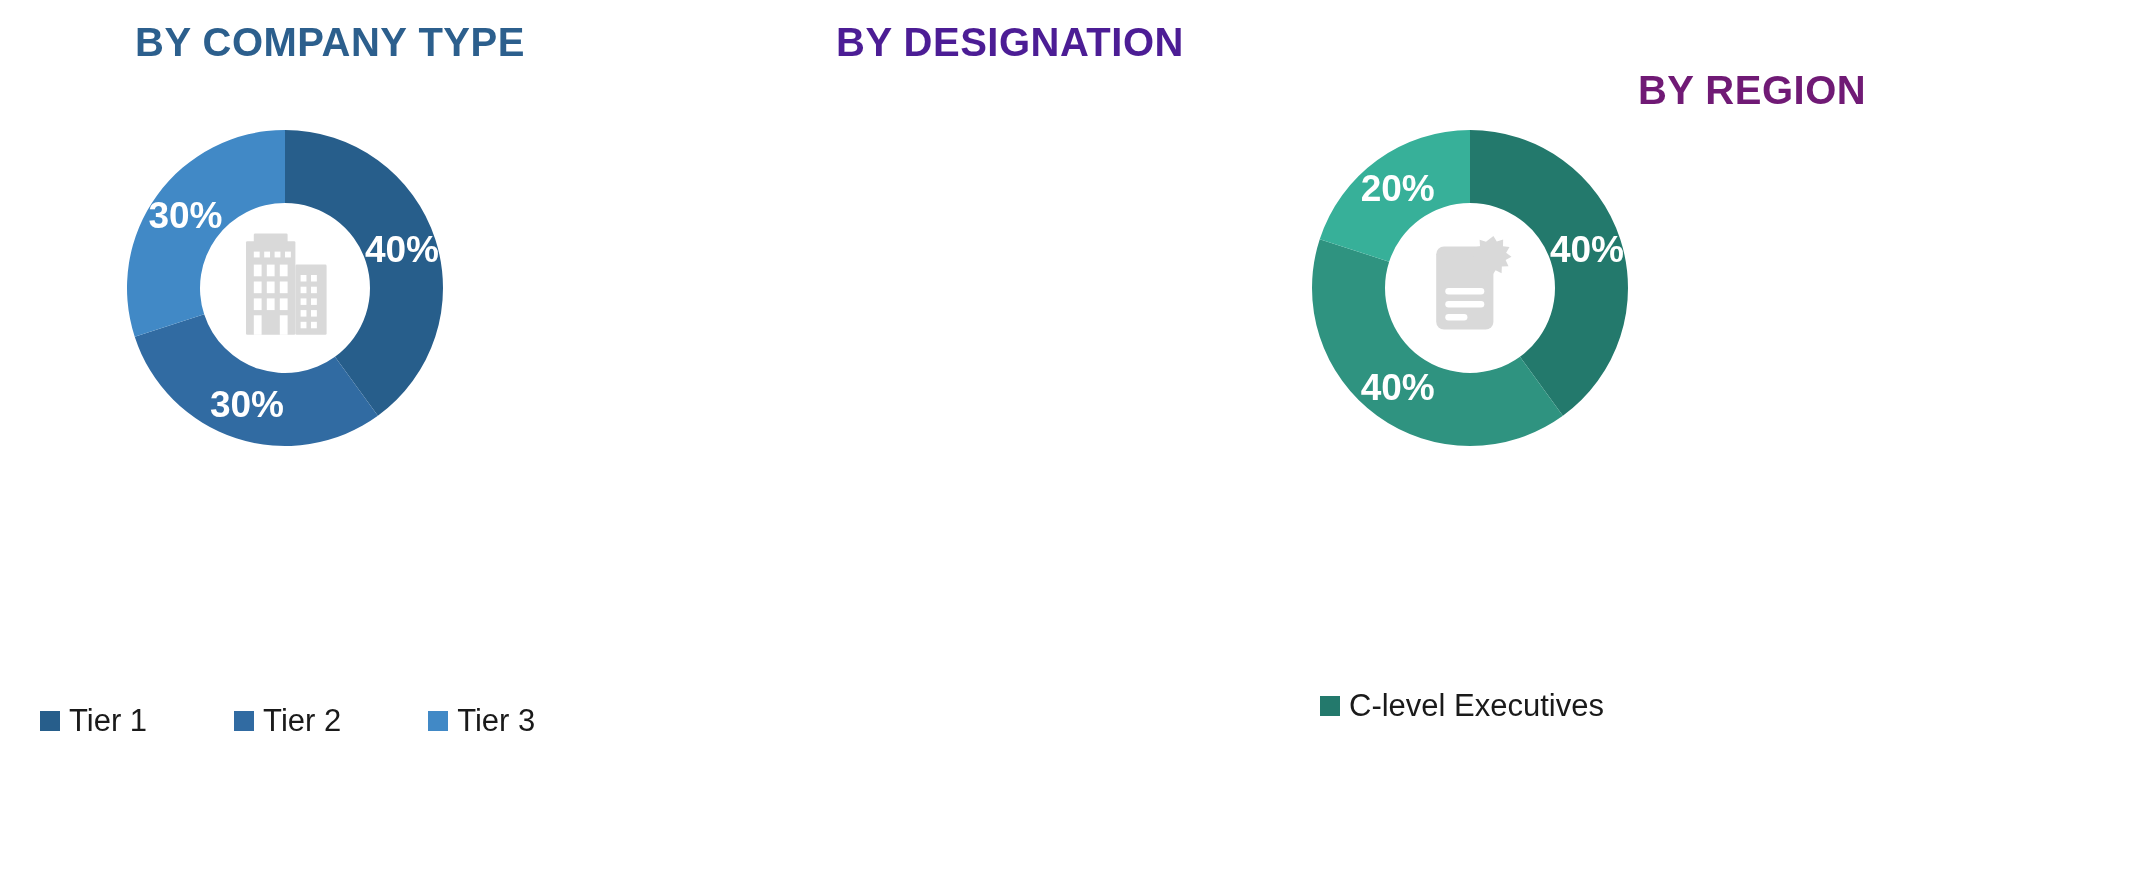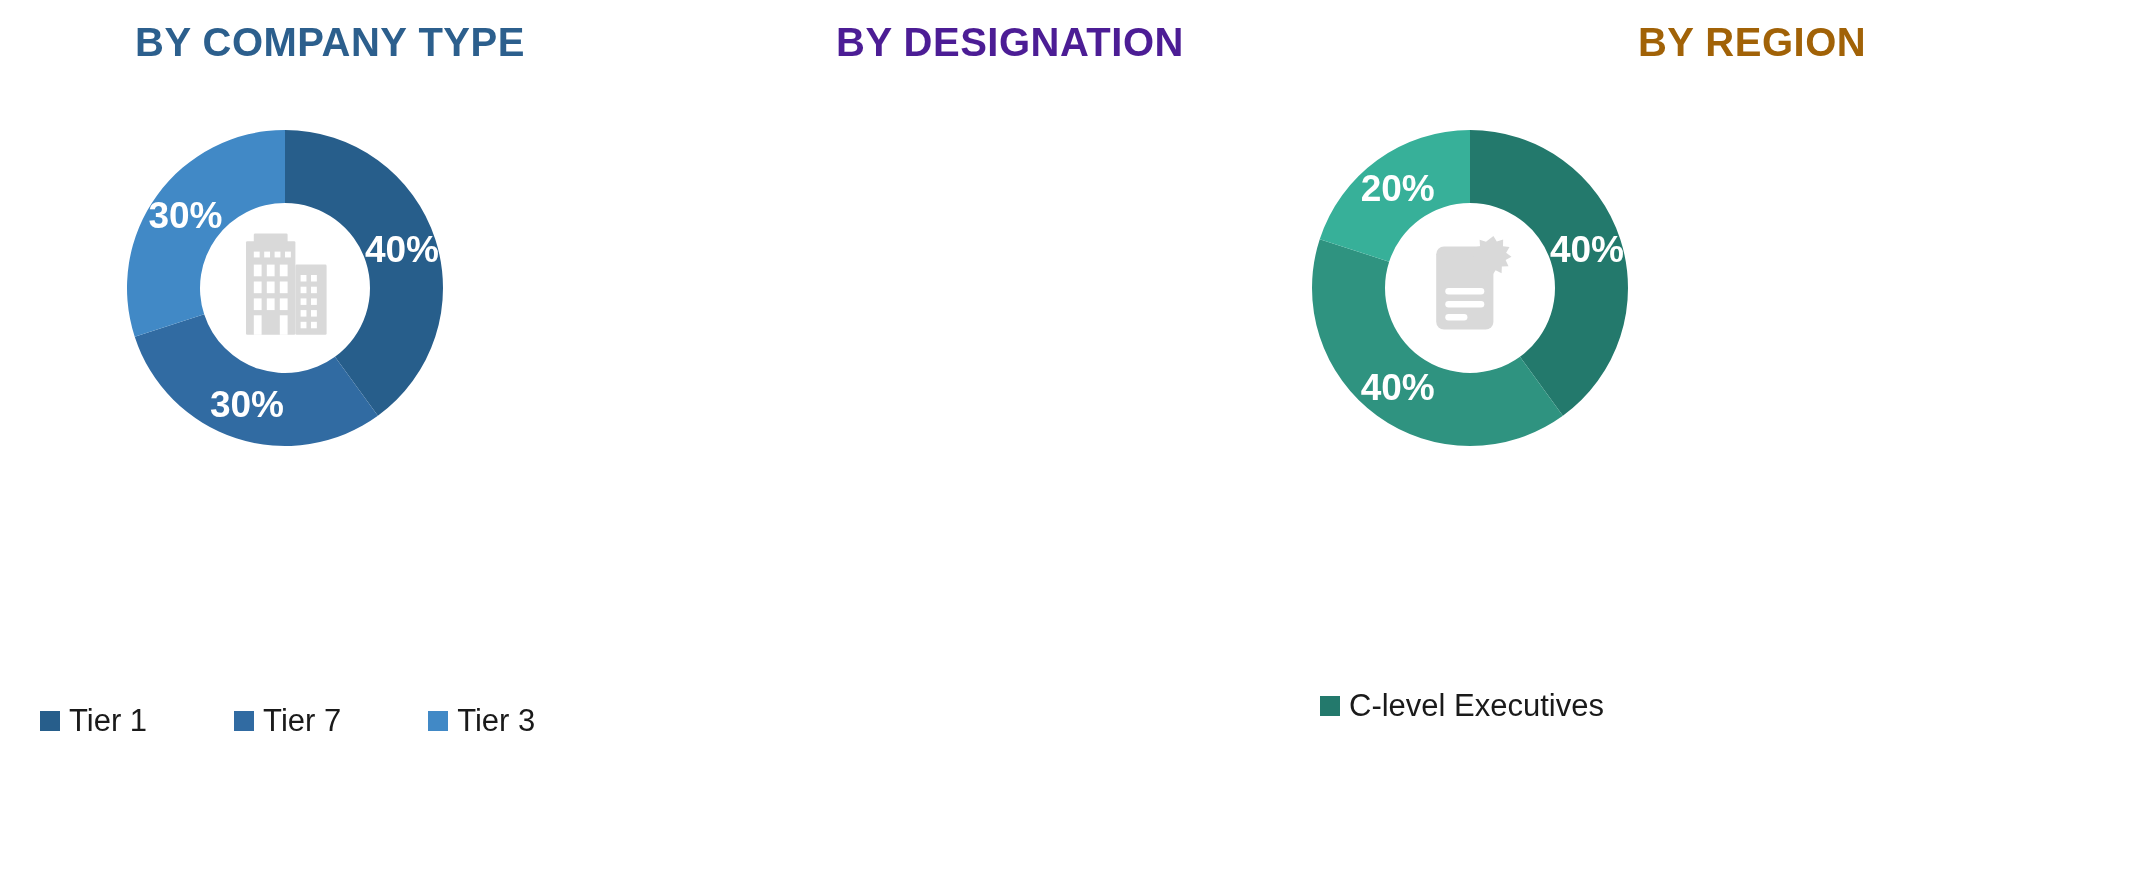--- a/index.html
+++ b/index.html
@@ -35,21 +35,21 @@
     width: 100%;
     text-align: center;
     font-size: 40px;
     font-weight: 700;
     letter-spacing: 0.5px;
     line-height: 1;
     white-space: nowrap;
   }
   #title-company { color: #2c5f8d; }
   #title-design  { color: #4c1d95; }
-  #title-region  { color: #a16207; }
+  #title-region  { color: #701a75; margin-top: 48px; }
 
   .donut-wrap {
     position: absolute;
   }
   #donut-company { left: 85px;  top: 88px; width: 400px; height: 400px; }
   #donut-design  { left: 610px; top: 88px; width: 400px; height: 400px; }
 
   .donut-svg { display: block; width: 100%; height: 100%; }
 
   .slice-label {
@@ -162,21 +162,21 @@
       </svg>
     </div>
 
     <div class="legend" id="legend-company">
         <div class="legend-item">
           <span class="legend-swatch" style="background: rgb(39, 94, 139);"></span>
           <span class="legend-label">Tier 1</span>
         </div>
         <div class="legend-item">
           <span class="legend-swatch" style="background: rgb(49, 107, 162);"></span>
-          <span class="legend-label">Tier 7</span>
+          <span class="legend-label">Tier 2</span>
         </div>
         <div class="legend-item">
           <span class="legend-swatch" style="background: rgb(65, 137, 198);"></span>
           <span class="legend-label">Tier 3</span>
         </div>
       </div>
   </div>
 
   <div class="panel" id="panel-design">
     <div class="panel-title" id="title-design">BY DESIGNATION</div>

